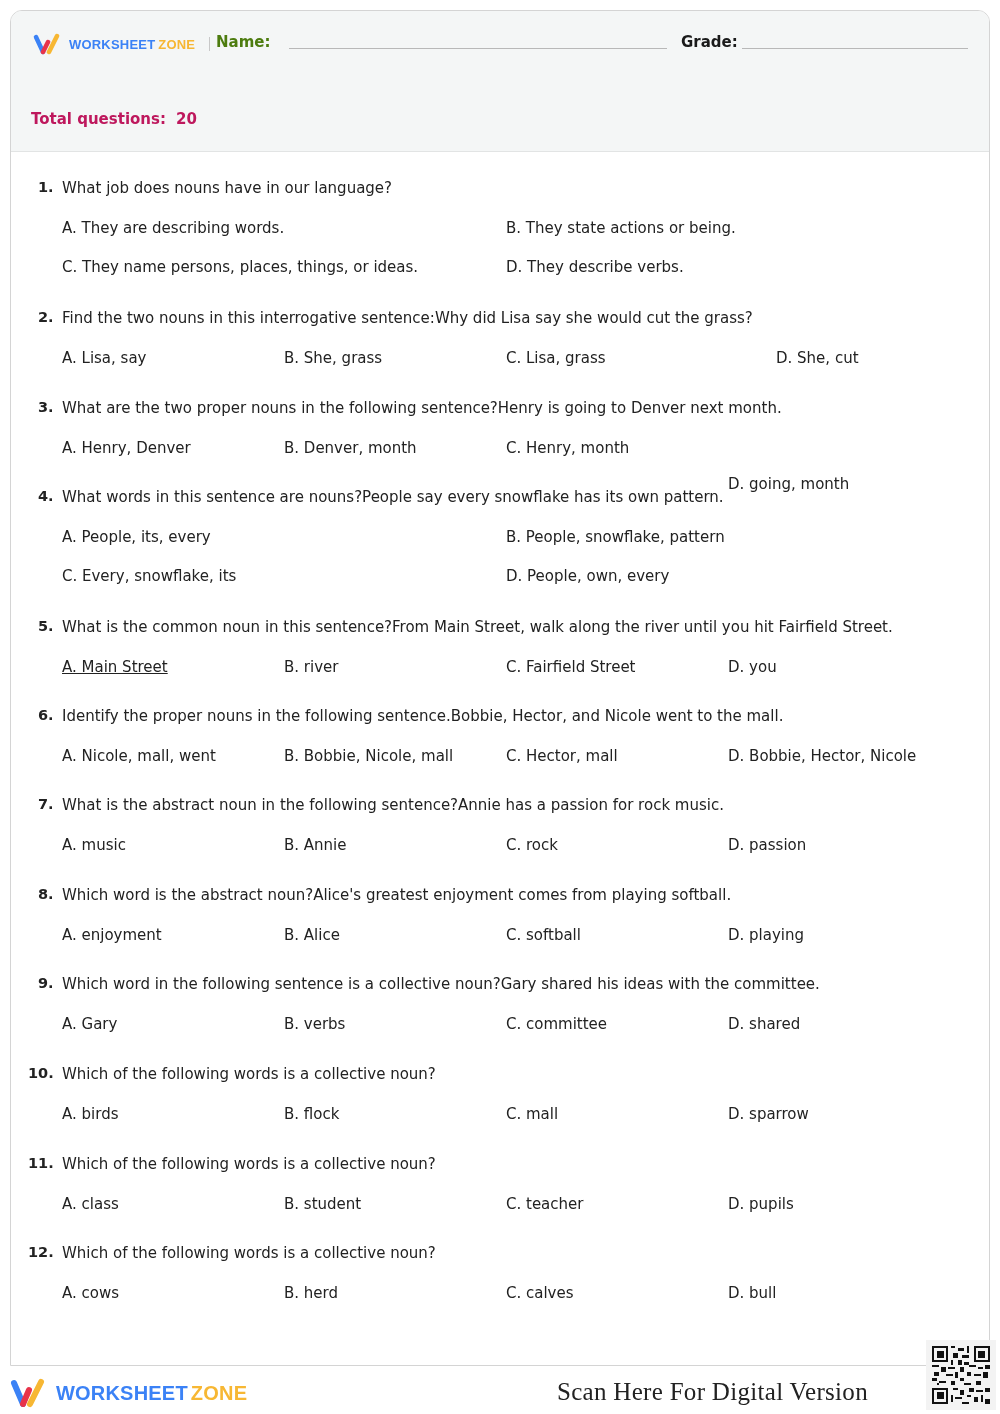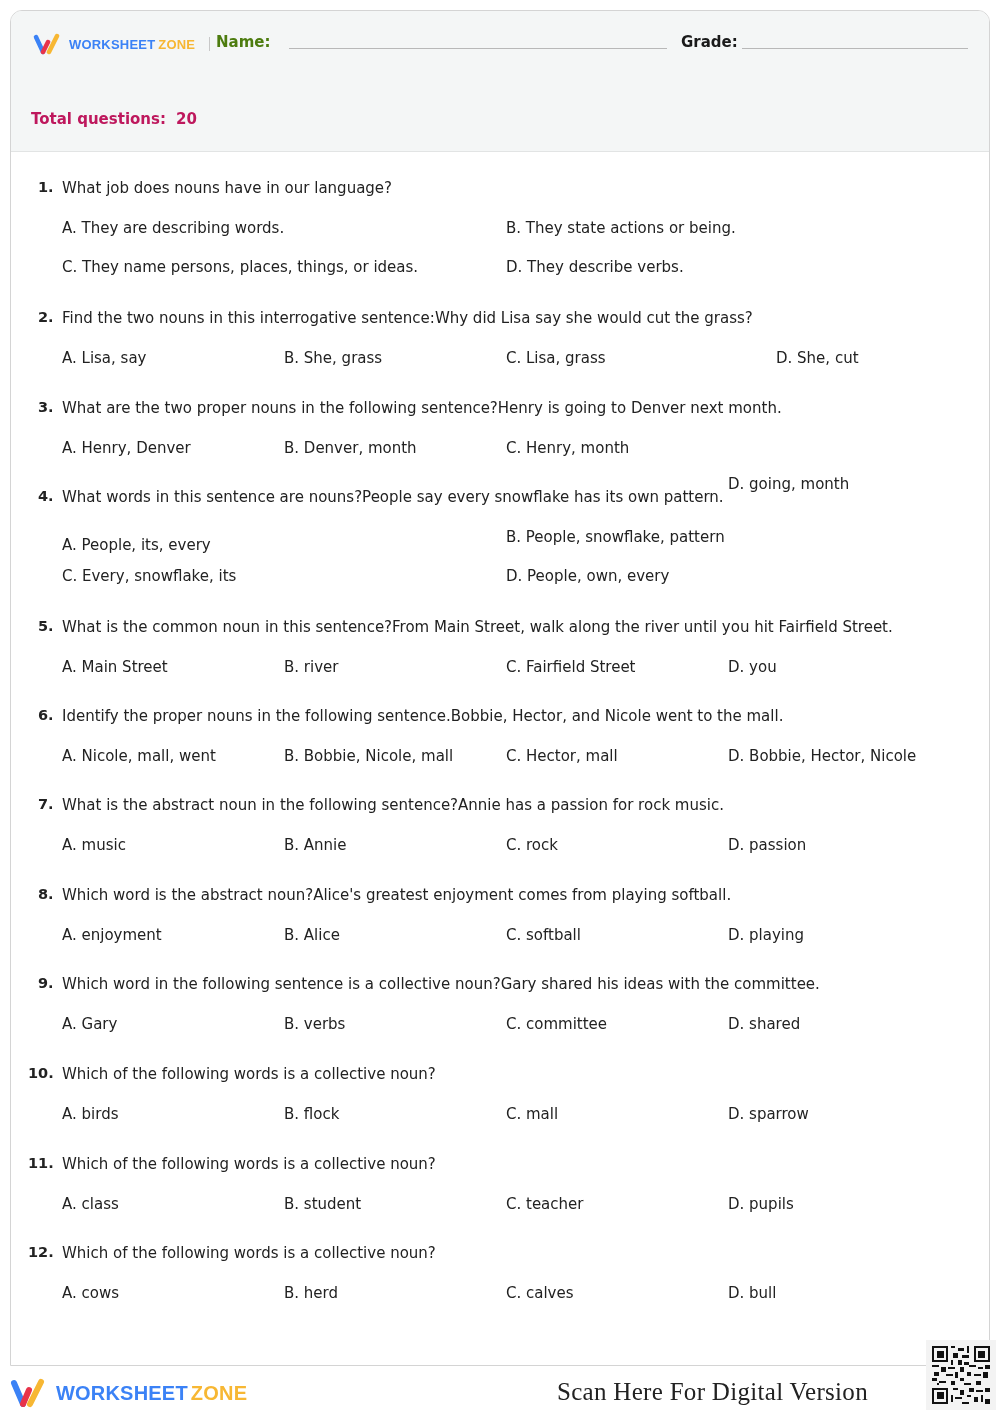--- a/index.html
+++ b/index.html
@@ -98,31 +98,31 @@
         <div class="opt" style="left: 51px; top: 40px;">A. Henry, Denver</div>
         <div class="opt" style="left: 273px; top: 40px;">B. Denver, month</div>
         <div class="opt" style="left: 495px; top: 40px;">C. Henry, month</div>
         <div class="opt" style="left: 717px; top: 40px; margin-top: 36px;">D. going, month</div>
       </div>
       <div class="q" style="top: 326px;">
         <div class="q-title">
           <span class="q-num" style="left: 27px; right: auto;">4.</span>
           <span class="q-text">What words in this sentence are nouns?People say every snowflake has its own pattern.</span>
         </div>
-        <div class="opt" style="left: 51px; top: 40px; margin-top: 8px;">A. People, its, every</div>
+        <div class="opt" style="left: 51px; top: 40px;">A. People, its, every</div>
         <div class="opt" style="left: 495px; top: 40px;">B. People, snowflake, pattern</div>
         <div class="opt" style="left: 51px; top: 79px;">C. Every, snowflake, its</div>
         <div class="opt" style="left: 495px; top: 79px;">D. People, own, every</div>
       </div>
       <div class="q" style="top: 456px;">
         <div class="q-title">
           <span class="q-num" style="left: 27px; right: auto;">5.</span>
           <span class="q-text">What is the common noun in this sentence?From Main Street, walk along the river until you hit Fairfield Street.</span>
         </div>
-        <div class="opt" style="left: 51px; top: 40px;">A. Main Street</div>
+        <div class="opt" style="left: 51px; top: 40px; text-decoration: underline;">A. Main Street</div>
         <div class="opt" style="left: 273px; top: 40px;">B. river</div>
         <div class="opt" style="left: 495px; top: 40px;">C. Fairfield Street</div>
         <div class="opt" style="left: 717px; top: 40px;">D. you</div>
       </div>
       <div class="q" style="top: 545px;">
         <div class="q-title">
           <span class="q-num" style="left: 27px; right: auto;">6.</span>
           <span class="q-text">Identify the proper nouns in the following sentence.Bobbie, Hector, and Nicole went to the mall.</span>
         </div>
         <div class="opt" style="left: 51px; top: 40px;">A. Nicole, mall, went</div>

